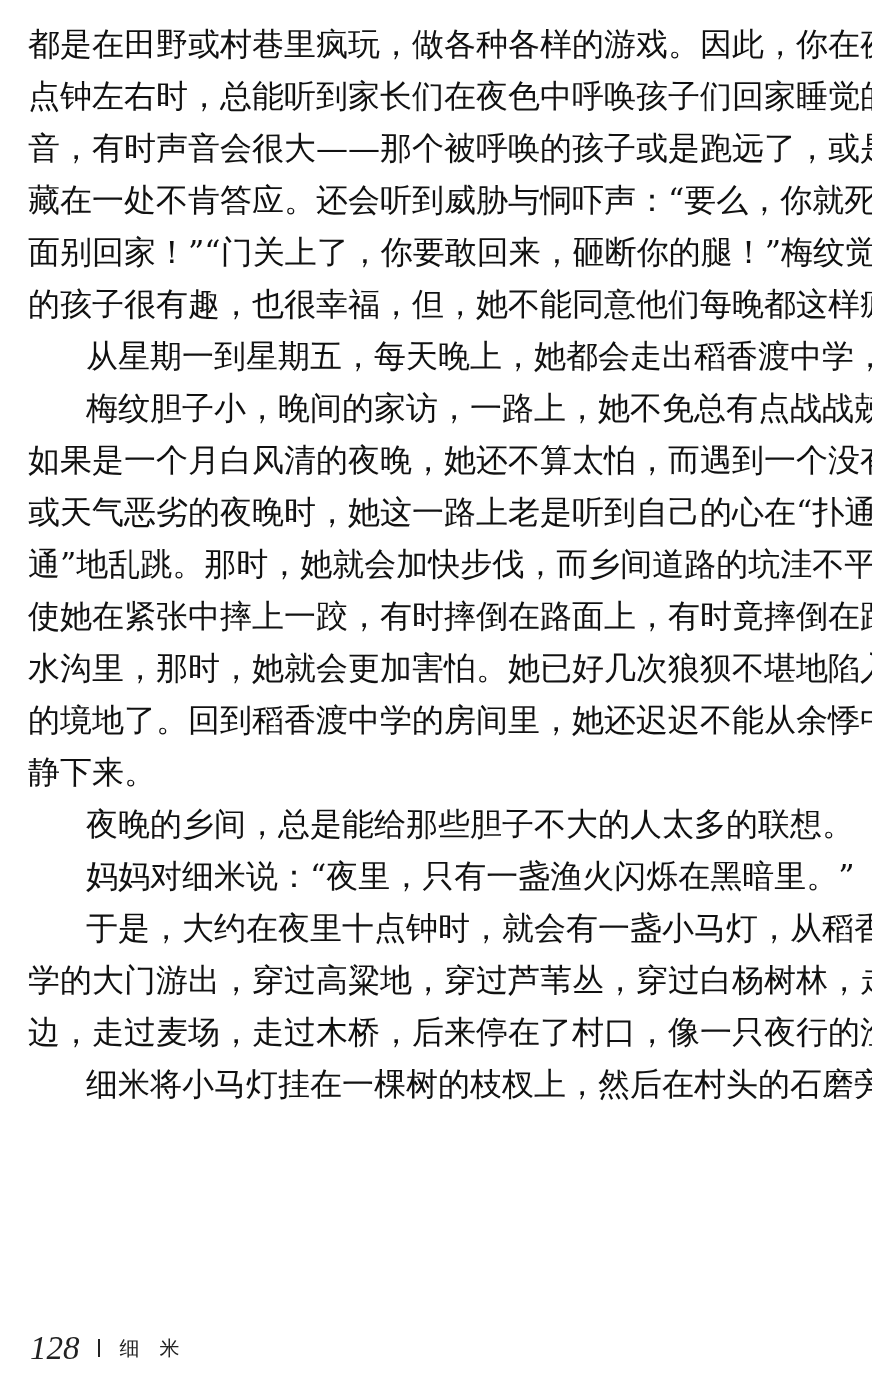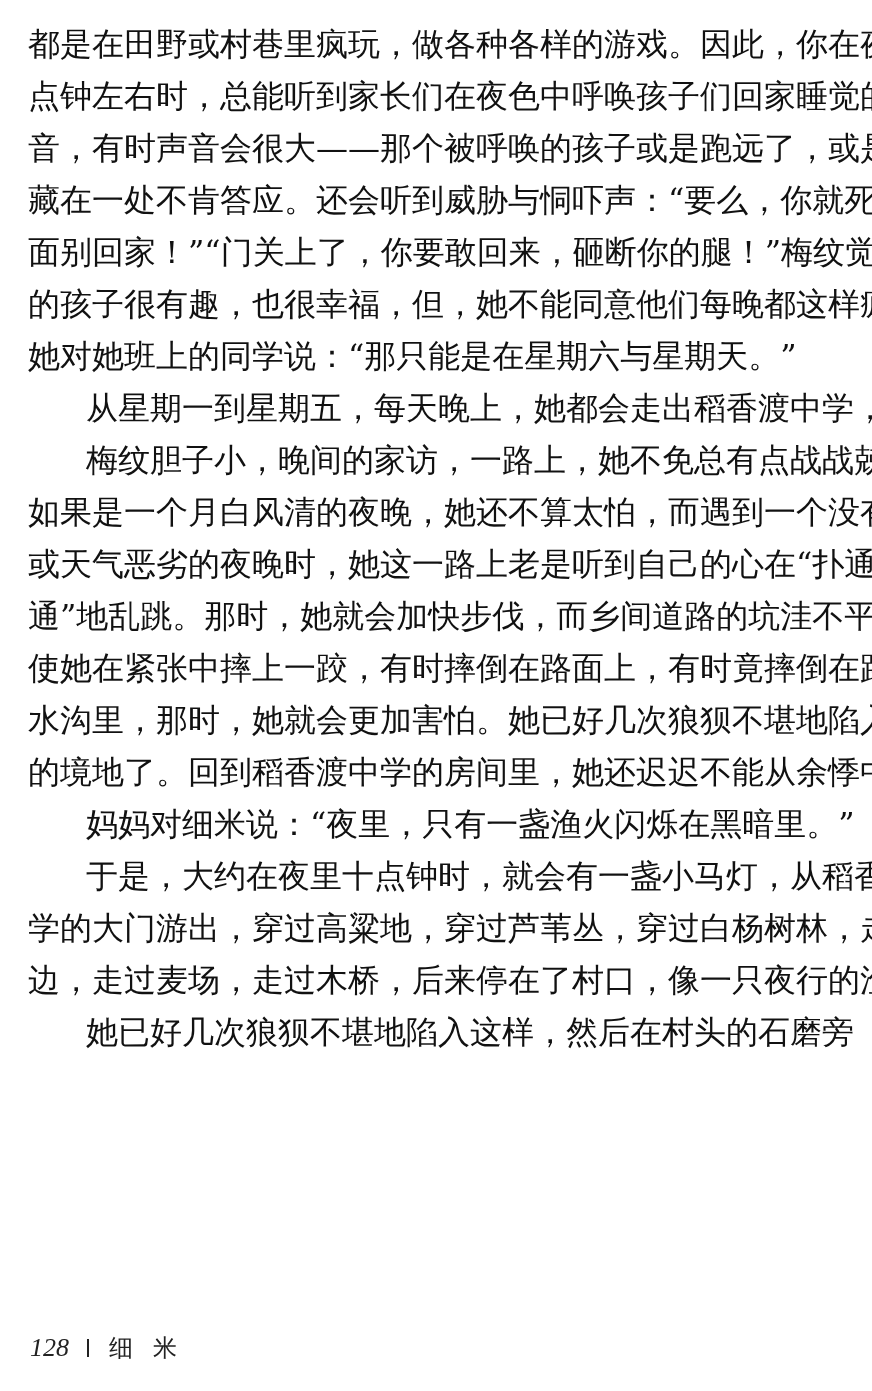--- a/index.html
+++ b/index.html
@@ -42,77 +42,80 @@
     left: 30px;
     top: 1330px;
     height: 36px;
     display: flex;
     align-items: center;
     color: #222222;
   }
   .page-number {
     font-family: "Liberation Serif", "DejaVu Serif", serif;
     font-style: italic;
-    font-size: 26px;
+    font-size: 33px;
     margin-right: 18px;
   }
   .footer-divider {
     display: inline-block;
     width: 2px;
     height: 18px;
     background: #222222;
     margin-right: 20px;
   }
   .book-title {
-    font-size: 24px;
+    font-size: 20px;
     letter-spacing: 20px;
   }
 </style>
 </head>
 <body>
 
 <div class="page-body">
 
   <div>
     <span class="line">都是在田野或村巷里疯玩，做各种各样的游戏。因此，你在夜里十</span>
     <span class="line">点钟左右时，总能听到家长们在夜色中呼唤孩子们回家睡觉的声</span>
     <span class="line">音，有时声音会很大——那个被呼唤的孩子或是跑远了，或是故意</span>
     <span class="line">藏在一处不肯答应。还会听到威胁与恫吓声：“要么，你就死在外</span>
     <span class="line">面别回家！”“门关上了，你要敢回来，砸断你的腿！”梅纹觉得乡间</span>
     <span class="line">的孩子很有趣，也很幸福，但，她不能同意他们每晚都这样疯玩。</span>
-    <span class="line last">她对她班上的同学说：“那只能是在星期六与星期天。”</span>
   </div>
 
   <div>
     <span class="line indent">从星期一到星期五，每天晚上，她都会走出稻香渡中学，走进</span>
   </div>
 
   <div>
     <span class="line indent">梅纹胆子小，晚间的家访，一路上，她不免总有点战战兢兢。</span>
     <span class="line">如果是一个月白风清的夜晚，她还不算太怕，而遇到一个没有月亮</span>
     <span class="line">或天气恶劣的夜晚时，她这一路上老是听到自己的心在“扑通扑</span>
     <span class="line">通”地乱跳。那时，她就会加快步伐，而乡间道路的坑洼不平常常</span>
     <span class="line">使她在紧张中摔上一跤，有时摔倒在路面上，有时竟摔倒在路边的</span>
     <span class="line">水沟里，那时，她就会更加害怕。她已好几次狼狈不堪地陷入这样</span>
     <span class="line">的境地了。回到稻香渡中学的房间里，她还迟迟不能从余悸中平</span>
+    <span class="line last">静下来。</span>
   </div>
 
+  <div>
+    <span class="line indent last">夜晚的乡间，总是能给那些胆子不大的人太多的联想。</span>
+  </div>
 
   <div>
     <span class="line indent last">妈妈对细米说：“夜里，只有一盏渔火闪烁在黑暗里。”</span>
   </div>
 
   <div>
     <span class="line indent">于是，大约在夜里十点钟时，就会有一盏小马灯，从稻香渡中</span>
     <span class="line">学的大门游出，穿过高粱地，穿过芦苇丛，穿过白杨树林，走过河</span>
     <span class="line">边，走过麦场，走过木桥，后来停在了村口，像一只夜行的渔船，终</span>
   </div>
 
   <div>
-    <span class="line indent">她已好几次狼狈不堪地陷入这样，然后在村头的石磨旁</span>
+    <span class="line indent">细米将小马灯挂在一棵树的枝杈上，然后在村头的石磨旁</span>
   </div>
 </div>
 
 <div class="footer">
   <span class="page-number">128</span>
   <span class="footer-divider"></span>
   <span class="book-title">细米</span>
 </div>
 
 </body></html>

